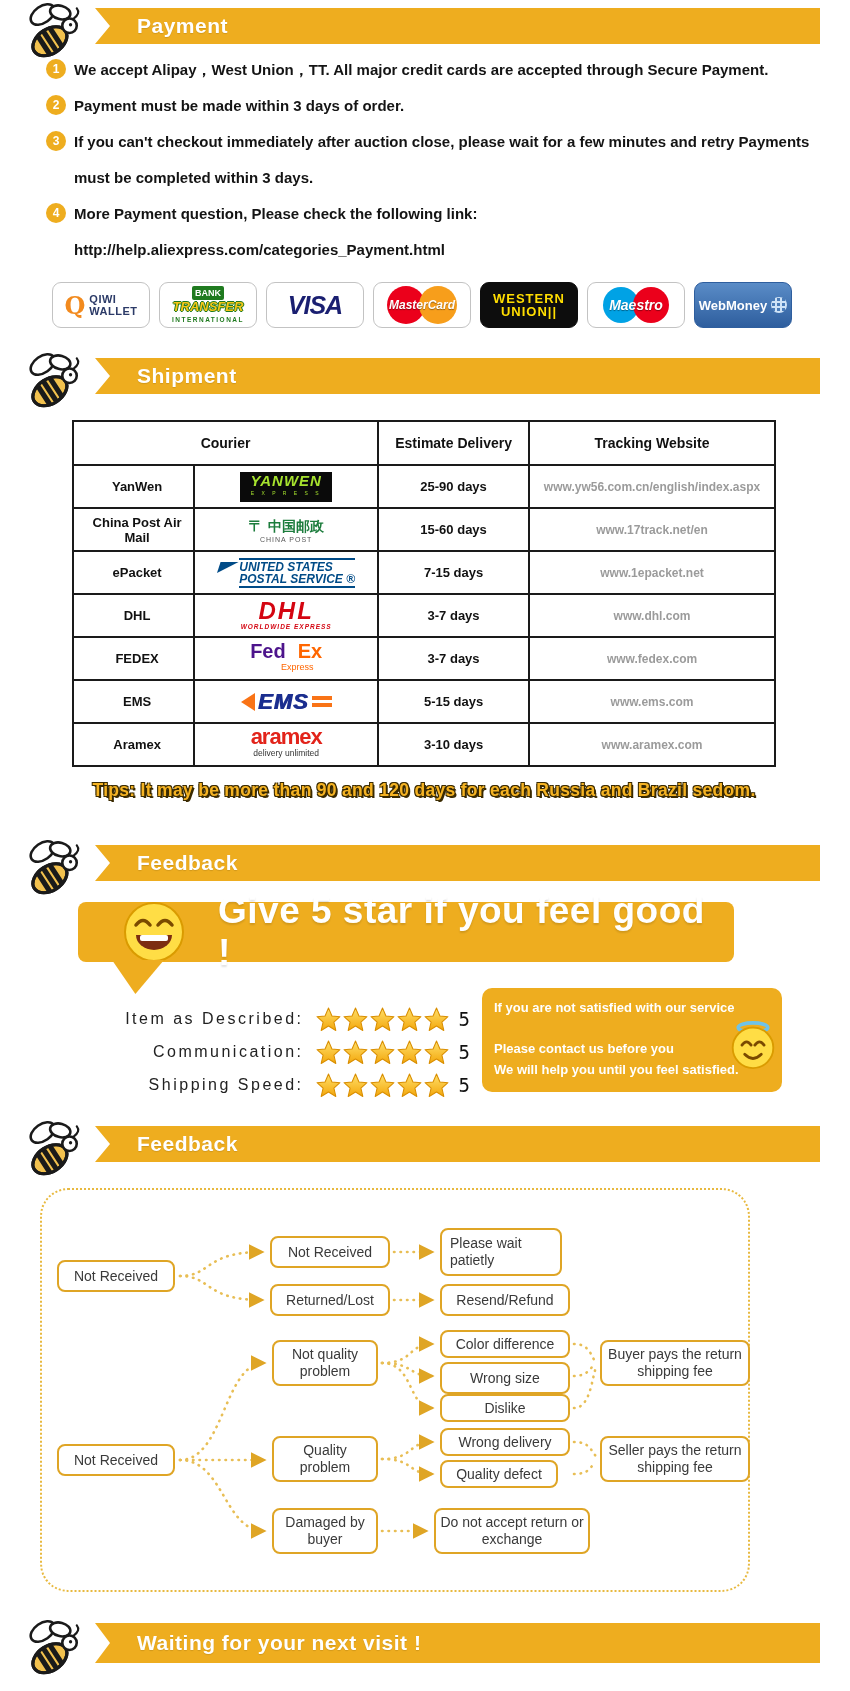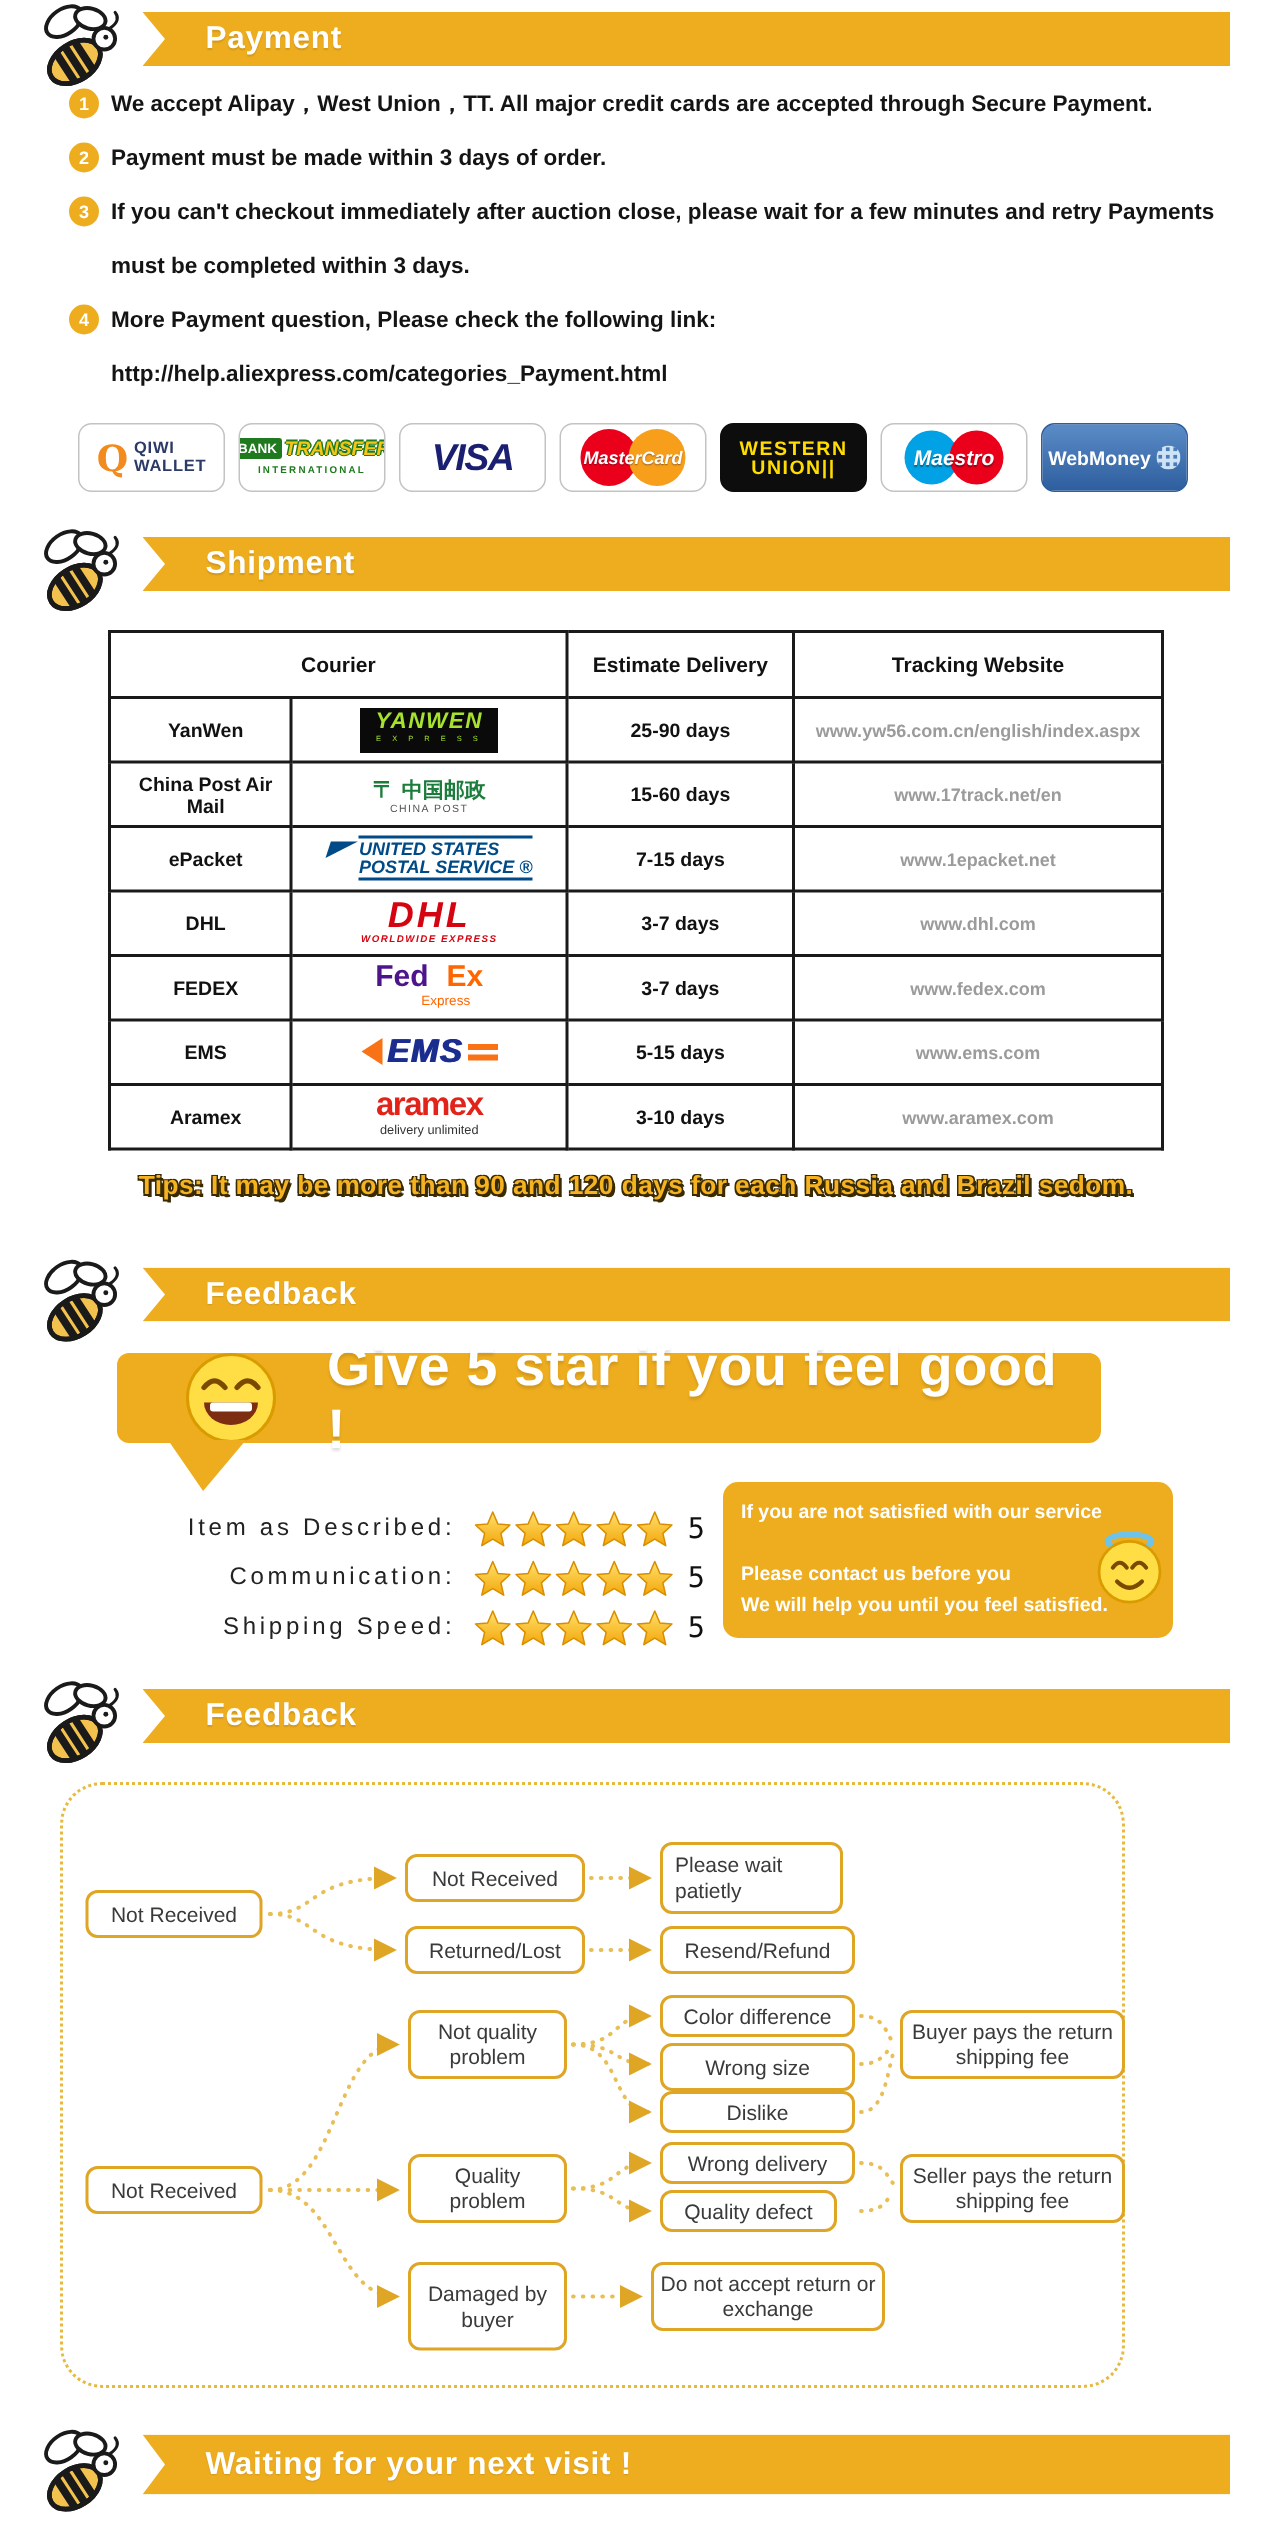--- a/index.html
+++ b/index.html
@@ -20,21 +20,21 @@
   .btxt{font-size:15px;font-weight:bold;color:#141414;line-height:36px;}
   .blink{margin-left:28px;font-size:15px;font-weight:bold;color:#141414;line-height:36px;}
 
   
   .cards{position:absolute;left:52px;top:282px;display:flex;gap:9px;}
   .card{width:98px;height:46px;border:1px solid #c3c3c3;border-radius:9px;background:#fff;
     display:flex;align-items:center;justify-content:center;box-sizing:border-box;overflow:hidden;}
   .qiwi-q{font-size:24px;font-weight:900;color:#F28A1E;font-family:"DejaVu Serif",serif;margin-right:4px;}
   .qiwi-txt{color:#2B3A67;font-size:11px;font-weight:800;line-height:12px;letter-spacing:.5px;}
   .bank-wrap{text-align:center;line-height:10px;}
-  .bank-row{display:flex;align-items:center;justify-content:center;gap:2px;}
+  .bank-row{display:flex;align-items:center;justify-content:center;gap:2px;flex-direction:column;}
   .bank-chip{background:#1F7A1F;color:#fff;font-size:9px;font-weight:900;padding:2px 3px;border-radius:2px;}
   .bank-transfer{color:#F5C518;font-size:13px;font-weight:900;font-style:italic;
     text-shadow:-1px 0 #1F7A1F,1px 0 #1F7A1F,0 -1px #1F7A1F,0 1px #1F7A1F;}
   .bank-intl{color:#1F7A1F;font-size:6.5px;font-weight:bold;letter-spacing:1.5px;margin-top:3px;}
   .visa-t{color:#1A1F71;font-size:25px;font-weight:900;font-style:italic;letter-spacing:-1px;}
   .mc{position:relative;width:86px;height:42px;}
   .mc .c1{position:absolute;left:8px;top:2px;width:38px;height:38px;border-radius:50%;background:#EB001B;}
   .mc .c2{position:absolute;right:8px;top:2px;width:38px;height:38px;border-radius:50%;background:#F79E1B;}
   .mc .t{position:absolute;left:0;right:0;top:14px;text-align:center;color:#fff;font-size:12px;
     font-weight:900;font-style:italic;text-shadow:0 1px 1px rgba(0,0,0,.4);}
@@ -461,21 +461,21 @@
   <div class="fbox" style="left:398px;top:140px;width:130px;height:28px">Color difference</div>
   <div class="fbox" style="left:230px;top:150px;width:106px;height:46px">Not quality problem</div>
   <div class="fbox" style="left:398px;top:172px;width:130px;height:32px">Wrong size</div>
   <div class="fbox" style="left:398px;top:204px;width:130px;height:28px">Dislike</div>
   <div class="fbox" style="left:558px;top:150px;width:150px;height:46px">Buyer pays the return shipping fee</div>
   <div class="fbox" style="left:398px;top:238px;width:130px;height:28px">Wrong delivery</div>
   <div class="fbox" style="left:15px;top:254px;width:118px;height:32px">Not Received</div>
   <div class="fbox" style="left:230px;top:246px;width:106px;height:46px">Quality problem</div>
   <div class="fbox" style="left:398px;top:270px;width:118px;height:28px">Quality defect</div>
   <div class="fbox" style="left:558px;top:246px;width:150px;height:46px">Seller pays the return shipping fee</div>
-  <div class="fbox" style="left:230px;top:318px;width:106px;height:59px">Damaged by buyer</div>
+  <div class="fbox" style="left:230px;top:318px;width:106px;height:46px">Damaged by buyer</div>
   <div class="fbox" style="left:392px;top:318px;width:156px;height:46px">Do not accept return or exchange</div>
 </div>
 
 <svg class="bee" style="top:1617px" viewBox="0 0 70 62">
     <use href="#bee-shape"></use>
   </svg>
 <div class="sec-header footer">
   <span class="t">Waiting for your next visit !</span>
 </div>
 

